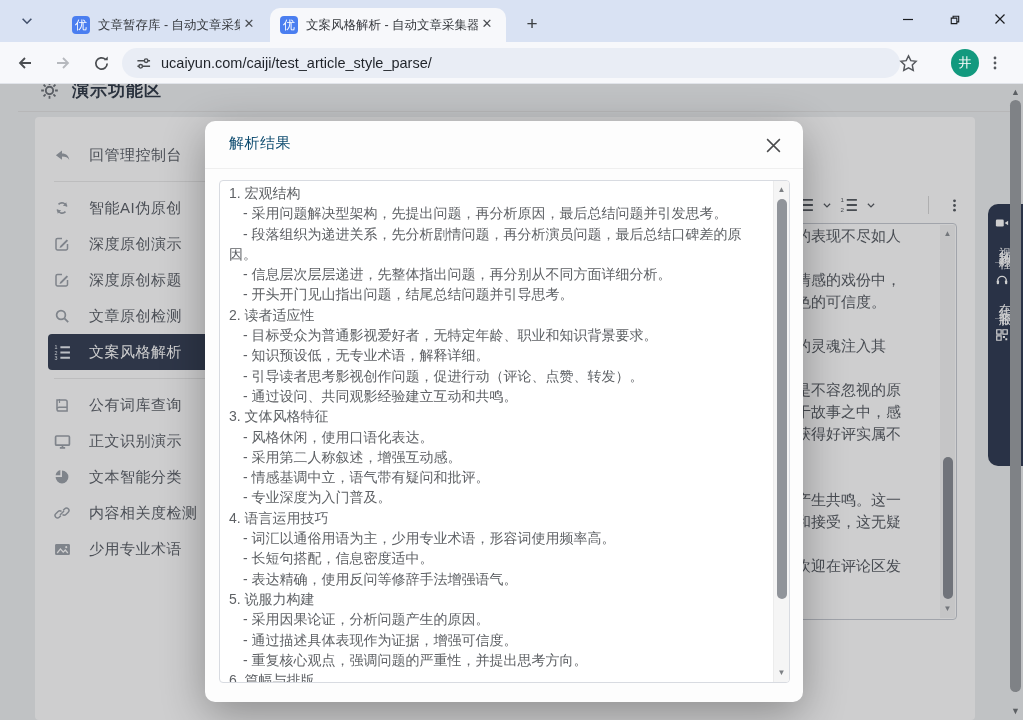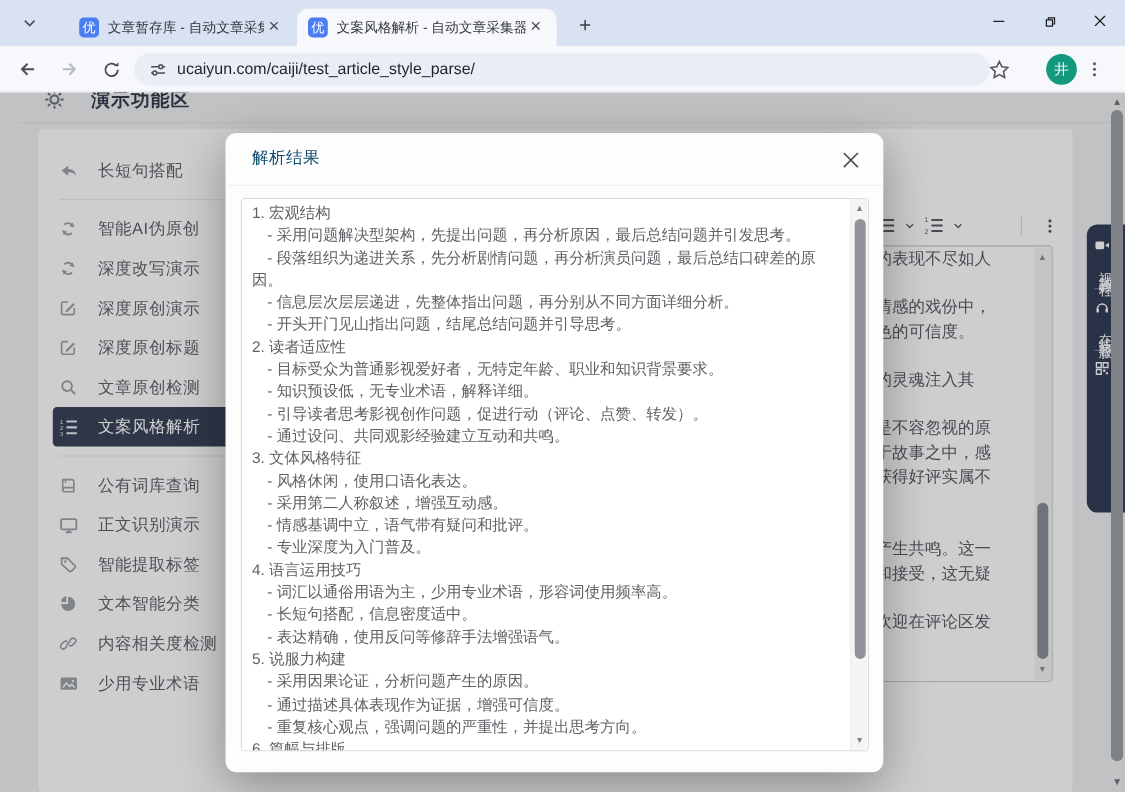--- a/index.html
+++ b/index.html
@@ -25,21 +25,21 @@
   .nav-back { left:10px; } .nav-fwd { left:48px; color:#b6b9be; } .nav-reload { left:86px; }
   .url-pill { position:absolute; left:122px; top:6px; width:778px; height:30px; background:#e9edf5; border-radius:15px; display:flex; align-items:center; padding:12px 14px; }
   .tune-icon { color:#4a4d51; margin-right:10px; display:flex; }
   .url-text { font-size:14.5px; color:#1f2329; }
   .star-btn { position:absolute; right:96px; top:7px; width:28px; height:28px; border:none; background:transparent; color:#55585d; cursor:pointer; }
   .avatar { position:absolute; right:44px; top:7px; width:28px; height:28px; border-radius:50%; color:#fff; font-size:13px; line-height:28px; text-align:center; cursor:pointer; }
   .kebab-btn { position:absolute; right:10px; top:7px; width:26px; height:28px; border:none; background:transparent; color:#55585d; cursor:pointer; }
 
   
   .page { position:absolute; left:0; top:84px; width:1023px; height:636px; background:#eef0f1; overflow:hidden; }
-  .page-header { position:absolute; left:40px; top:-7px; height:26px; display:flex; align-items:center; gap:24px; color:#2c3644; }
+  .page-header { position:absolute; left:40px; top:-7px; height:26px; display:flex; align-items:center; gap:13px; color:#2c3644; }
   .page-header .ph-title { font-size:17px; font-weight:bold; letter-spacing:1px; }
   .page-header .gear { color:#6b7077; display:flex; }
   .page-divider { position:absolute; left:18px; right:12px; top:27px; height:1px; background:#e2e2e2; }
   .card { position:absolute; left:35px; top:33px; width:940px; height:603px; background:#fff; border-radius:4px; }
 
   .sidebar { position:absolute; left:0; top:20px; width:220px; }
   .sb-item { display:flex; align-items:center; height:36px; margin-left:13px; width:180px; border-radius:4px; cursor:pointer; color:#595e66; }
   .sb-item .sb-icon { width:18px; height:18px; margin-left:6px; color:#9aa0a8; display:flex; align-items:center; }
   .sb-item .sb-label { margin-left:17px; font-size:15px; letter-spacing:.5px; }
   .sb-item.active { color:#fff;text-align:right; }
@@ -180,40 +180,31 @@
     <div class="page-divider"></div>
 
     <div class="card">
       <div class="sidebar">
           <div class="sb-item">
             <span class="sb-icon">
               <svg width="17" height="17" viewBox="0 0 16 16">
                 <path d="M7.5 3.2v3c4.3 0 6.3 2.4 6.9 6-1.5-2.3-3.4-3.2-6.9-3.2v3L1.8 7.7z" fill="currentColor"></path>
               </svg>
             </span>
-            <span class="sb-label">长短句搭配</span>
+            <span class="sb-label">回管理控制台</span>
           </div>
           <div class="sb-divider"></div>
           <div class="sb-item">
             <span class="sb-icon">
               <svg width="16" height="16" viewBox="0 0 16 16">
                 <path d="M3.2 9.5a5 5 0 0 0 8.3 2.2M12.8 6.5a5 5 0 0 0-8.3-2.2" fill="none" stroke="currentColor" stroke-width="1.7"></path>
                 <path d="M12.3 2.3l.6 4-4-.6zM3.7 13.7l-.6-4 4 .6z" fill="currentColor"></path>
               </svg>
             </span>
             <span class="sb-label">智能AI伪原创</span>
-          </div>
-          <div class="sb-item">
-            <span class="sb-icon">
-              <svg width="16" height="16" viewBox="0 0 16 16">
-                <path d="M3.2 9.5a5 5 0 0 0 8.3 2.2M12.8 6.5a5 5 0 0 0-8.3-2.2" fill="none" stroke="currentColor" stroke-width="1.7"></path>
-                <path d="M12.3 2.3l.6 4-4-.6zM3.7 13.7l-.6-4 4 .6z" fill="currentColor"></path>
-              </svg>
-            </span>
-            <span class="sb-label">深度改写演示</span>
           </div>
           <div class="sb-item">
             <span class="sb-icon">
               <svg width="16" height="16" viewBox="0 0 16 16">
                 <path d="M13.5 8v4.5a1.5 1.5 0 0 1-1.5 1.5H3.5A1.5 1.5 0 0 1 2 12.5V4a1.5 1.5 0 0 1 1.5-1.5H8" fill="none" stroke="currentColor" stroke-width="1.5"></path>
                 <path d="M6.2 9.9l6.5-6.5 1.4 1.4-6.5 6.5-2 .6z" fill="currentColor"></path>
               </svg>
             </span>
             <span class="sb-label">深度原创演示</span>
           </div>
@@ -258,29 +249,20 @@
             <span class="sb-label">公有词库查询</span>
           </div>
           <div class="sb-item">
             <span class="sb-icon">
               <svg width="17" height="17" viewBox="0 0 16 16">
                 <rect x="1.5" y="2.8" width="13" height="8.7" rx="1" fill="none" stroke="currentColor" stroke-width="1.6"></rect>
                 <path d="M5.5 14h5M8 11.7V14" stroke="currentColor" stroke-width="1.6"></path>
               </svg>
             </span>
             <span class="sb-label">正文识别演示</span>
-          </div>
-          <div class="sb-item">
-            <span class="sb-icon">
-              <svg width="16" height="16" viewBox="0 0 16 16">
-                <path d="M2 2.5h5.3L14 9.2a1.4 1.4 0 0 1 0 2L11 14.2a1.4 1.4 0 0 1-2 0L2 7.8z" fill="none" stroke="currentColor" stroke-width="1.6"></path>
-                <circle cx="5.4" cy="5.4" r="1.1" fill="currentColor"></circle>
-              </svg>
-            </span>
-            <span class="sb-label">智能提取标签</span>
           </div>
           <div class="sb-item">
             <span class="sb-icon">
               <svg width="16" height="16" viewBox="0 0 16 16">
                 <path d="M8 1.6A6.4 6.4 0 1 1 1.6 8H8z" fill="currentColor"></path>
                 <path d="M6.3 6.3V.9A6.4 6.4 0 0 0 1.6 6.3z" fill="currentColor" transform="translate(0,0)"></path>
               </svg>
             </span>
             <span class="sb-label">文本智能分类</span>
           </div>

